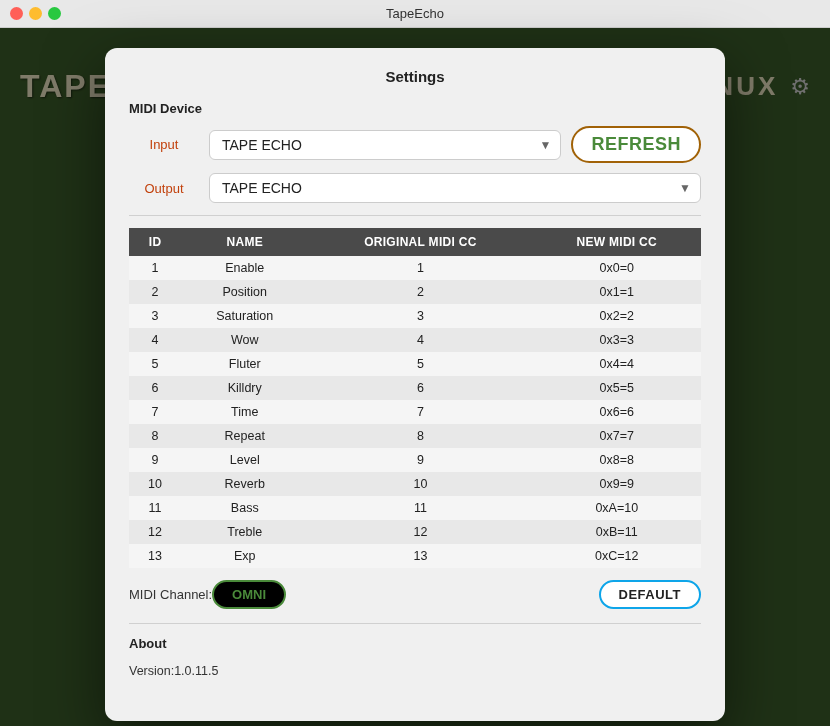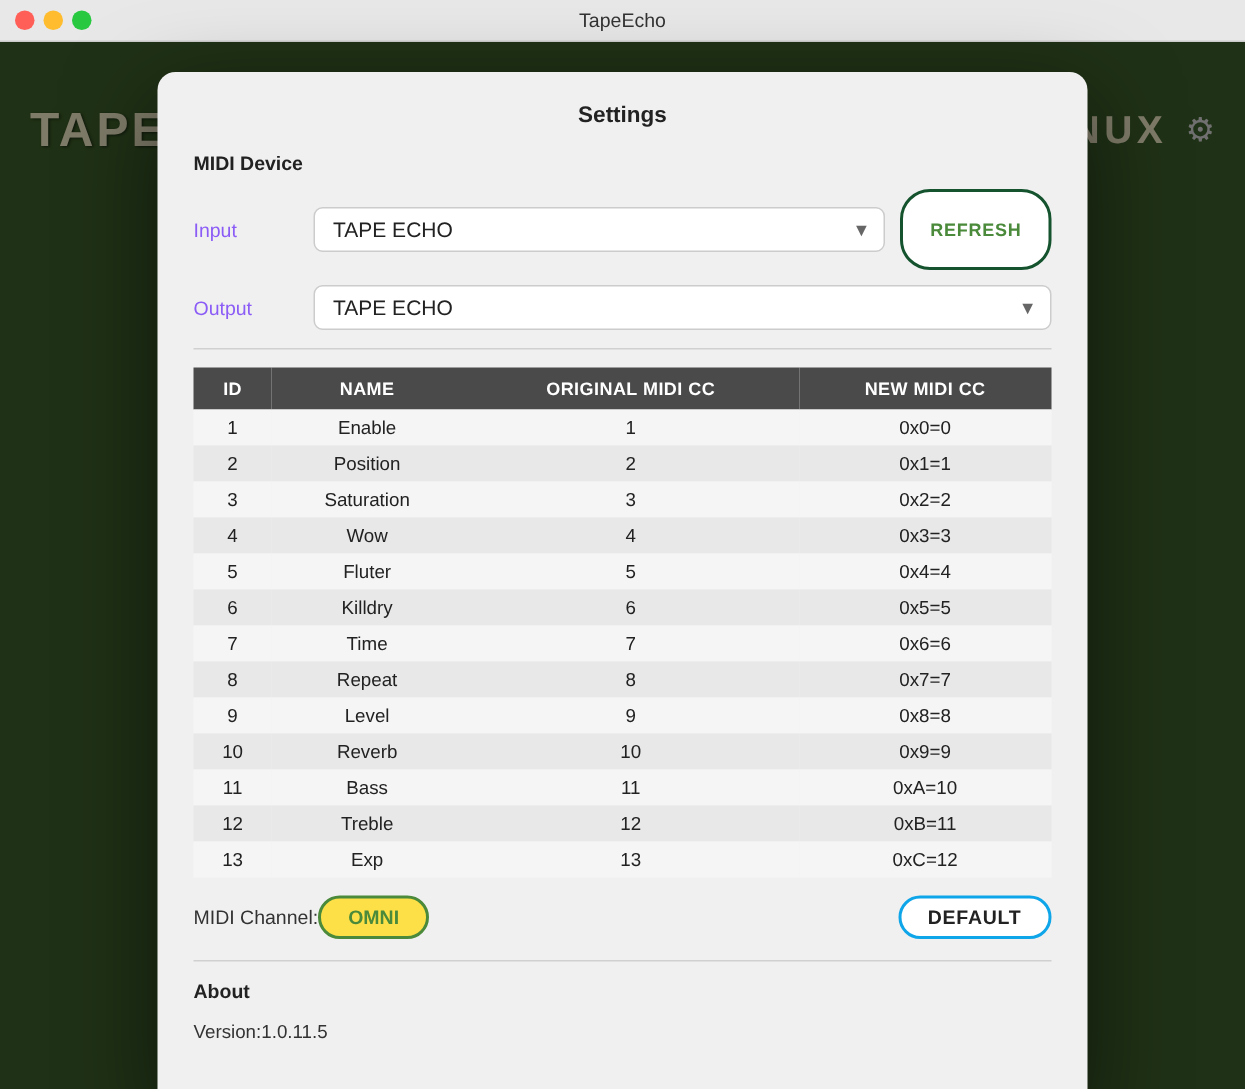--- a/index.html
+++ b/index.html
@@ -114,23 +114,23 @@
 
     
     .device-row {
       display: flex;
       align-items: center;
       margin-bottom: 10px;
       gap: 10px;
     }
     .device-row label {
       width: 70px;
-      text-align: left;
-      font-size: 13px;
-      color: #8b5cf6;
+      text-align: center;
+      font-size: 13px;
+      color: #c2410c;
     }
     .select-wrapper {
       position: relative;
       flex: 1;
     }
     .midi-select {
       width: 100%;
       appearance: none;
       background: white;
       border: 1px solid #ccc;
@@ -144,26 +144,26 @@
       position: absolute;
       right: 10px;
       top: 50%;
       transform: translateY(-50%);
       pointer-events: none;
       font-size: 12px;
       color: #666;
     }
     .refresh-btn {
       background: white;
-      border: 2px solid #14532d;
+      border: 2px solid #a16207;
       border-radius: 20px;
       color: #4a8a3a;
-      font-size: 12px;
+      font-size: 18px;
       font-weight: 700;
-      padding: 18px 18px;
+      padding: 6px 18px;
       cursor: pointer;
       letter-spacing: 0.5px;
     }
 
     
     .divider {
       border: none;
       border-top: 1px solid #d0d0d0;
       margin: 12px 0;
     }
@@ -204,21 +204,21 @@
       align-items: center;
       justify-content: space-between;
       margin-bottom: 14px;
     }
     .channel-label {
       font-size: 13px;
       color: #333;
       font-weight: 500;
     }
     .omni-btn {
-      background: #fde047;
+      background: #000000;
       border: 2px solid #4a8a3a;
       border-radius: 20px;
       color: #4a8a3a;
       font-size: 13px;
       font-weight: 700;
       padding: 5px 18px;
       cursor: pointer;
     }
     .default-btn {
       background: white;

